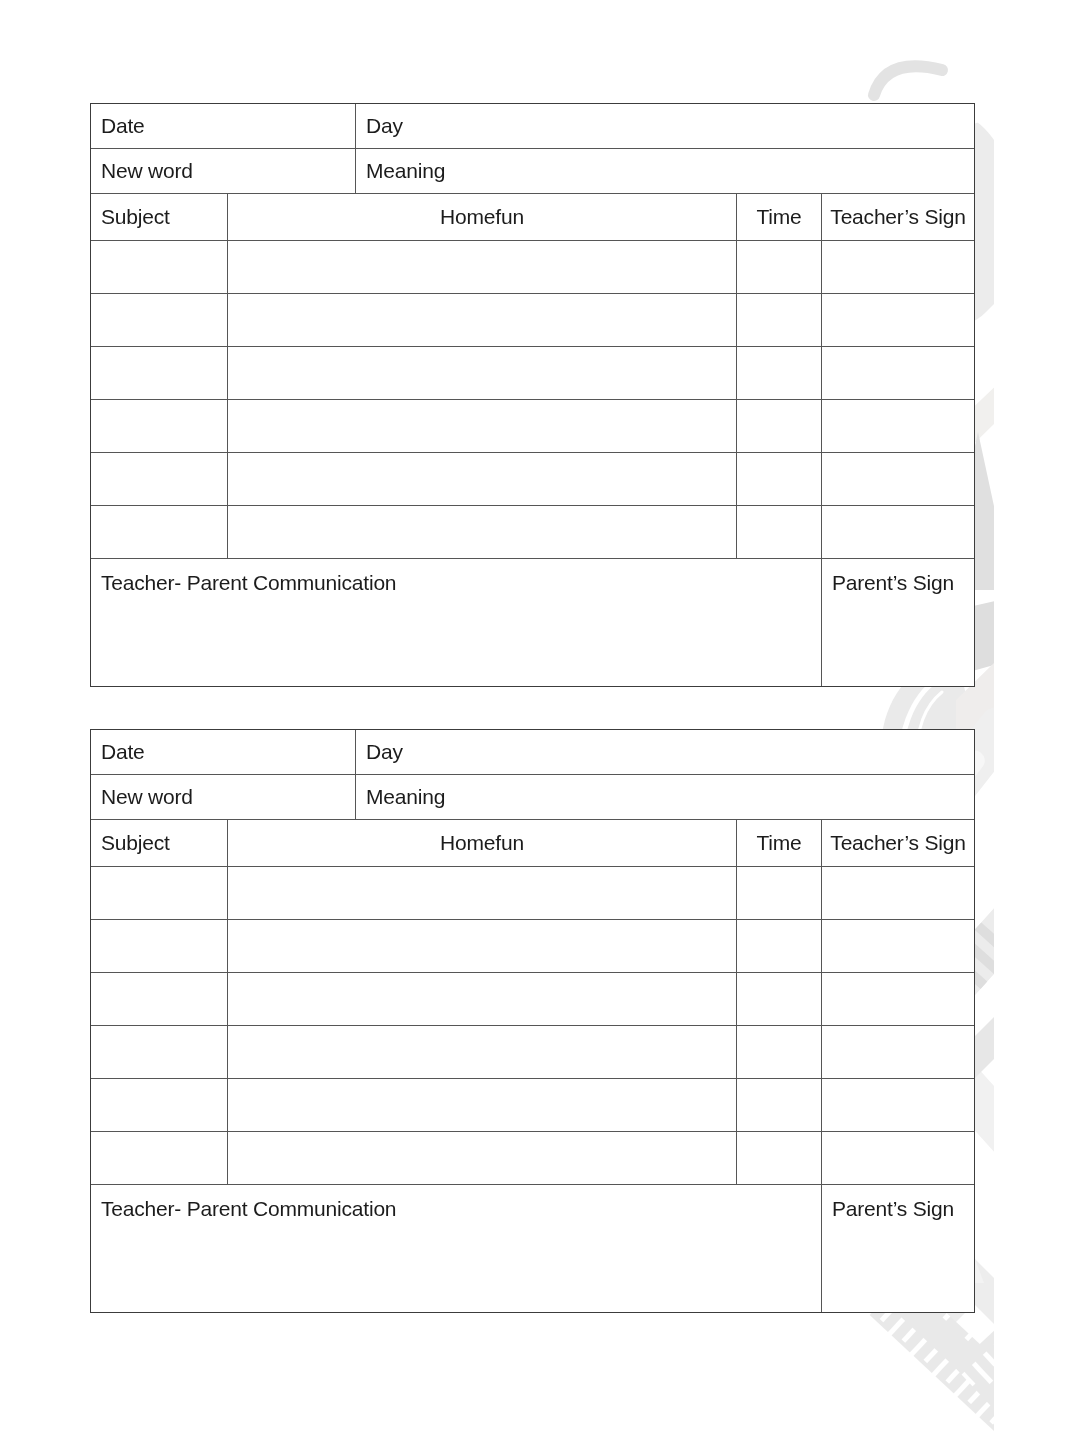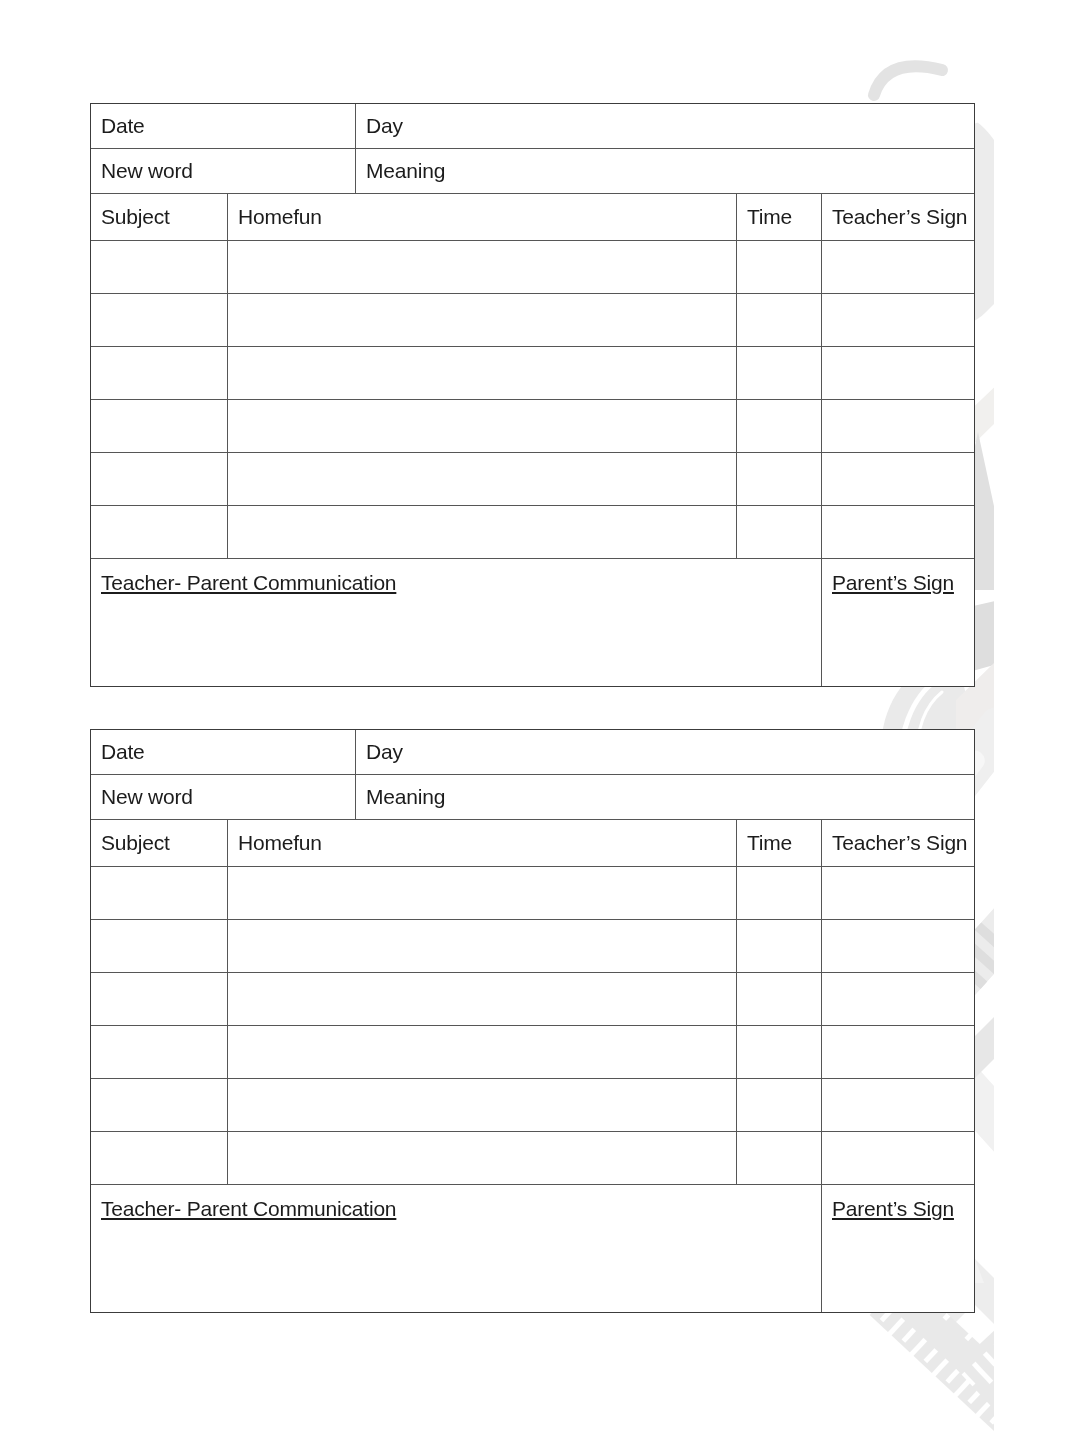--- a/index.html
+++ b/index.html
@@ -8,36 +8,36 @@
     overflow:hidden; font-family:"Liberation Sans", sans-serif;
     color:#1c1c1c; letter-spacing:-0.2px;
   }
   .watermark { position:absolute; top:0; right:0; pointer-events:none; }
 
   .hw-table {
     position:absolute; left:90px; width:885px; background:#ffffff;
     border:1.6px solid #3c3c3c; box-sizing:border-box;
   }
   .r { display:grid; box-sizing:border-box; border-bottom:1px solid #565656; }
-  .r:last-child { border-bottom:none;text-decoration:underline; }
+  .r:last-child { border-bottom:none; }
   .cell {
     box-sizing:border-box; border-right:1px solid #565656;
     display:flex; align-items:center; padding:0 10px; font-size:21px;
     overflow:hidden; white-space:nowrap;
   }
   .cell:last-child { border-right:none; }
 
   .row-meta   { grid-template-columns:265px 1fr; height:45px; }
   .row-head   { grid-template-columns:137px 509px 85px 1fr; height:47px; }
   .row-head .cell { font-weight:normal; }
   .row-data   { grid-template-columns:137px 509px 85px 1fr; height:53px; }
   .row-bottom { grid-template-columns:731px 1fr; height:127px; }
   .row-bottom .cell { align-items:flex-start; padding-top:12px; }
 
-  .c-center { }
+  .c-center { justify-content:center; }
   .rows-wrap { display:block; }
   .rows-wrap .r { border-bottom:1px solid #565656; }
 </style>
 </head>
 <body>
 
 <div class="page">
 
   <svg class="watermark" width="160" height="1447" viewBox="0 0 160 1447" xmlns="http://www.w3.org/2000/svg">
     <defs>

